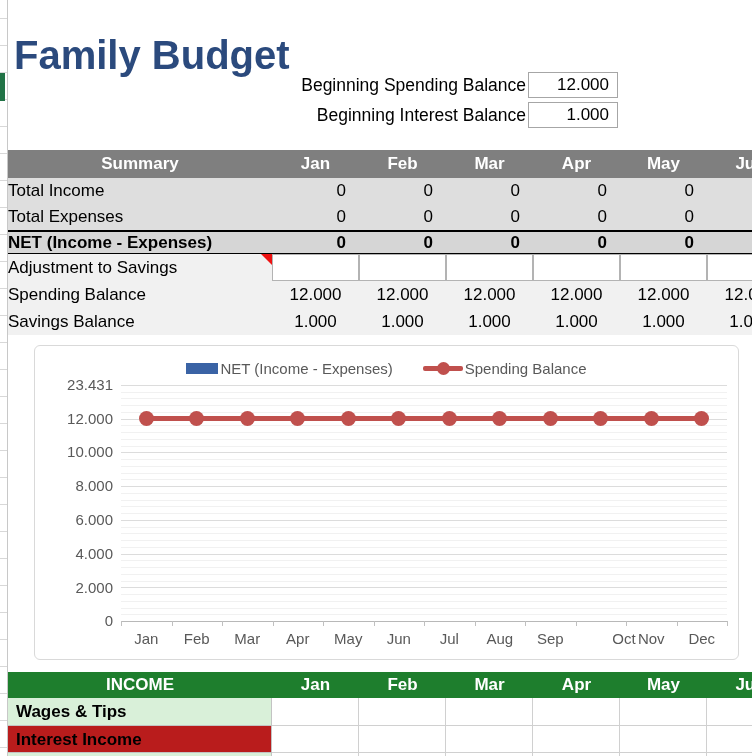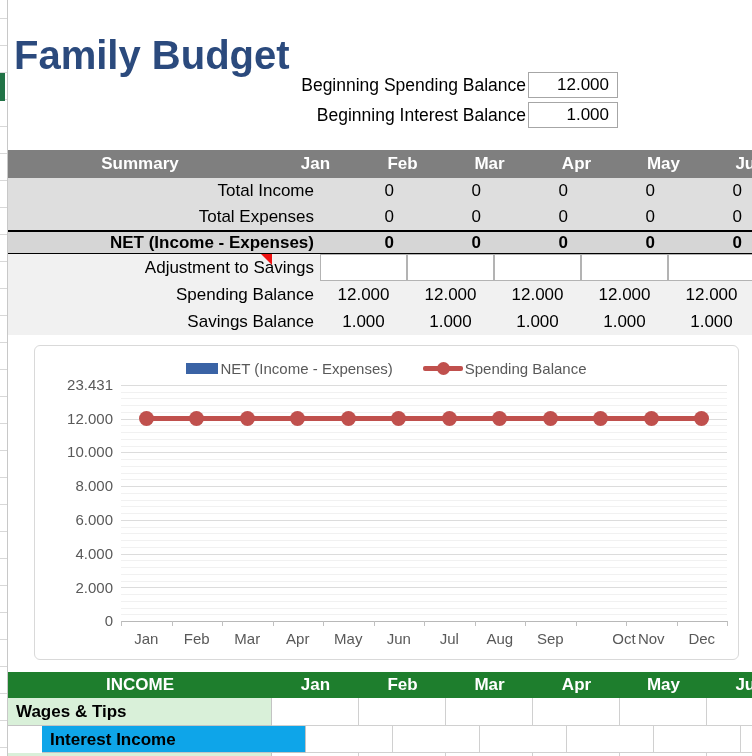--- a/index.html
+++ b/index.html
@@ -26,21 +26,21 @@
   }
   
   .tbl{position:absolute;left:8px;}
   .trow{display:flex;position:relative;}
   .cell-label{box-sizing:border-box;width:264px;flex:0 0 264px;}
   .cell-m{box-sizing:border-box;width:87px;flex:0 0 87px;}
   
   .sum-head{height:28px;line-height:28px;color:#fff;font-weight:bold;font-size:17px;}
   .sum-head .cell-label,.sum-head .cell-m{text-align:center;}
   .sum-row{font-size:17px;}
-  .sum-row .cell-label{text-align:right;padding-right:6px;margin-left:48px;}
+  .sum-row .cell-label{padding-right:6px;}
   .row-total{height:26px;line-height:26px;background:#dedede;}
   .row-total .cell-m{text-align:right;padding-right:13px;}
   .row-net{box-sizing:border-box;height:24px;line-height:21px;background:#d6d6d6;
     font-weight:bold;border-top:2px solid #000;border-bottom:1px solid #000;}
   .row-net .cell-m{text-align:right;padding-right:13px;}
   .row-input{height:27px;line-height:27px;background:#f1f1f1;}
   .row-input .cell-m{background:#fff;border:1px solid #b3b3b3;height:27px;line-height:25px;}
   .row-bal{height:27px;line-height:27px;background:#f1f1f1;}
   .row-bal .cell-m{text-align:center;}
   .note-marker{position:absolute;left:253px;top:0;width:0;height:0;
@@ -245,21 +245,21 @@
       <div class="trow inc-row" style="height: 28px; line-height: 28px;">
         <div class="cell-label" style="background: rgb(217, 240, 217);">Wages &amp; Tips</div>
         <div class="cell-m"></div>
         <div class="cell-m"></div>
         <div class="cell-m"></div>
         <div class="cell-m"></div>
         <div class="cell-m"></div>
         <div class="cell-m"></div>
       </div>
       <div class="trow inc-row" style="height: 27px; line-height: 27px;">
-        <div class="cell-label" style="background: #0ea5e9; margin-left: 34px;">Interest Income</div>
+        <div class="cell-label" style="background: #b91c1c;">Interest Income</div>
         <div class="cell-m"></div>
         <div class="cell-m"></div>
         <div class="cell-m"></div>
         <div class="cell-m"></div>
         <div class="cell-m"></div>
         <div class="cell-m"></div>
       </div>
       <div class="trow inc-row" style="height: 27px; line-height: 27px;">
         <div class="cell-label" style="background: rgb(217, 240, 217);">Dividends</div>
         <div class="cell-m"></div>

